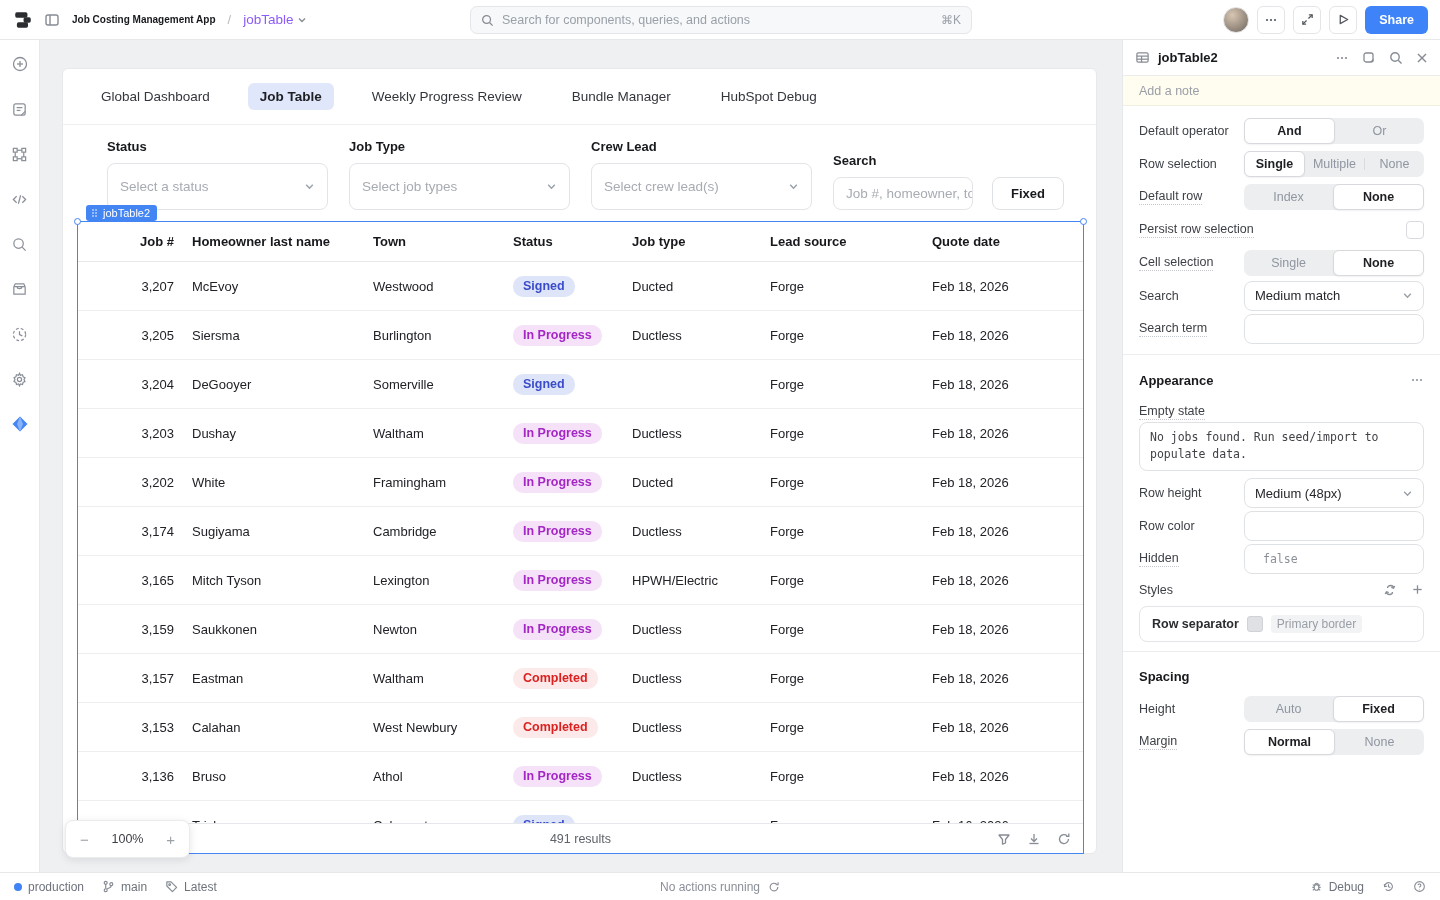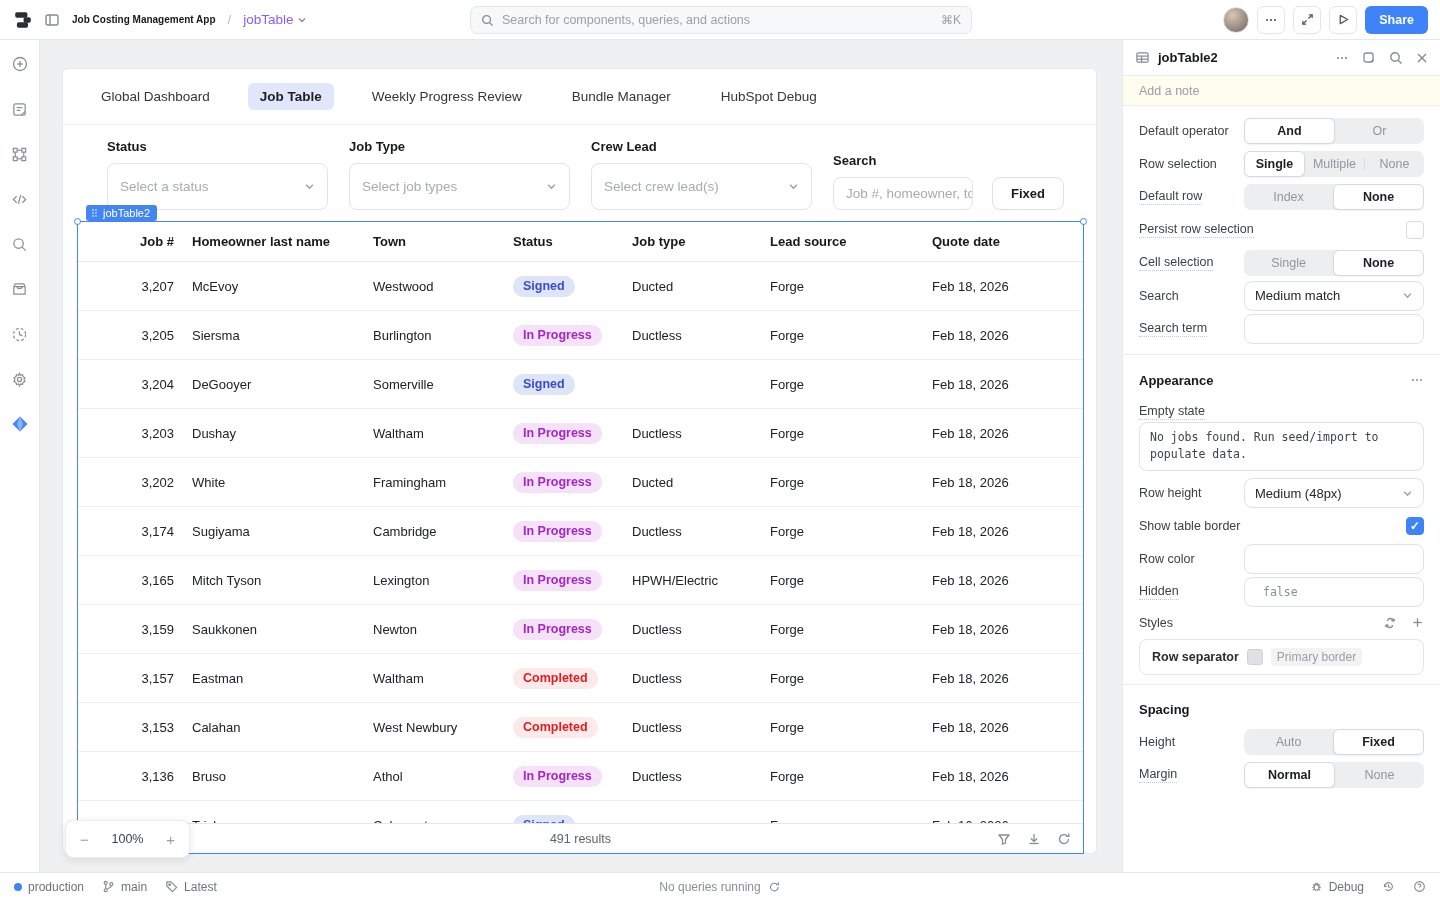--- a/index.html
+++ b/index.html
@@ -564,24 +564,20 @@
           <div class="sel">
             <span>Medium (48px)</span>
             <span class="icon">
               <svg width="11" height="11" viewBox="0 0 10 10" stroke="#9aa0a8" fill="none" stroke-width="1.3">
                 <polyline points="2,3.5 5,6.5 8,3.5"></polyline>
               </svg>
             </span>
           </div>
         </div>
         <div class="insp-row">
-          <span class="insp-label">Show table border</span>
-          <span class="cb on">✓</span>
-        </div>
-        <div class="insp-row">
           <span class="insp-label">Row color</span>
           <div class="inp"></div>
         </div>
         <div class="insp-row">
           <span class="insp-label u-dotted">Hidden</span>
           <div class="inp">
             <span class="mono">false</span>
           </div>
         </div>
         <div class="styles-head">
@@ -649,21 +645,21 @@
   <span class="sb-item">
     <span class="icon">
       <svg width="13" height="13" viewBox="0 0 14 14" stroke="currentColor" fill="none" stroke-width="1.3" stroke-linejoin="round">
           <path d="M2 2 h4.5 L12.5 8 L8 12.5 L2 6.5 Z"></path>
           <circle cx="5" cy="5" r="0.9"></circle>
         </svg>
     </span>
     <span>Latest</span>
   </span>
   <span class="sb-center">
-    <span>No queries running</span>
+    <span>No actions running</span>
     <span class="icon">
       <svg width="12" height="12" viewBox="0 0 14 14" stroke="currentColor" fill="none" stroke-width="1.3">
           <path d="M11.5 7 a4.5 4.5 0 1 1 -1.4-3.2"></path>
           <polyline points="11.8,1.6 11.8,4.3 9.1,4.3"></polyline>
         </svg>
     </span>
   </span>
   <span class="sb-right">
     <span class="sb-item">
       <span class="icon">

